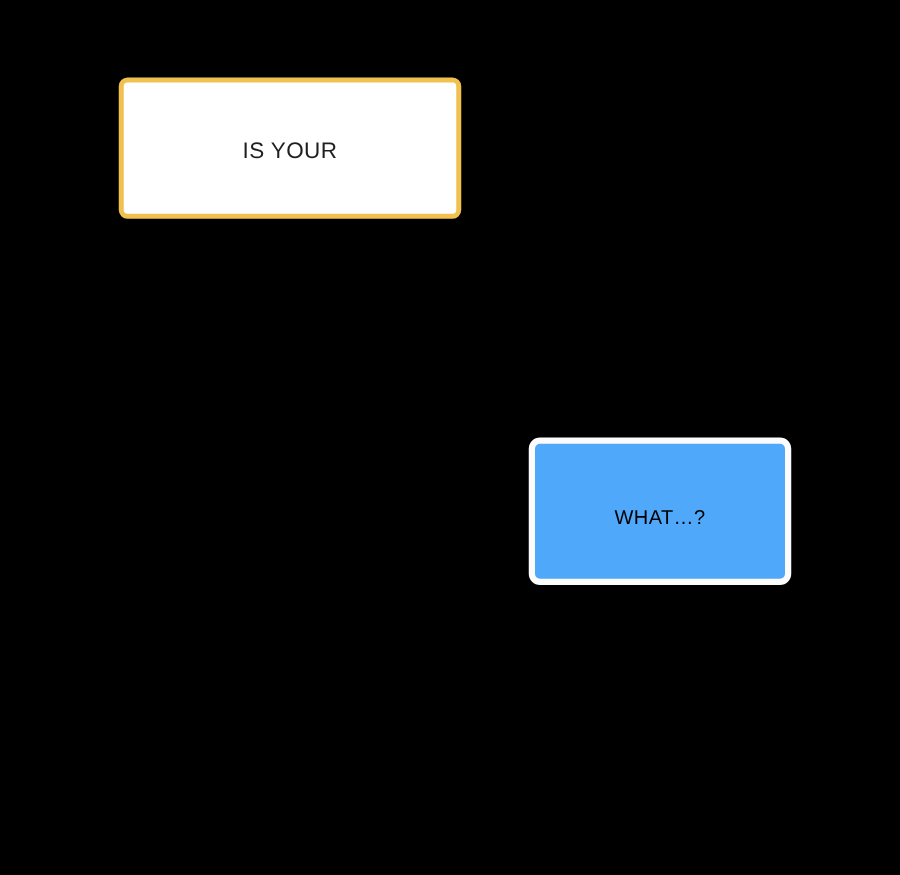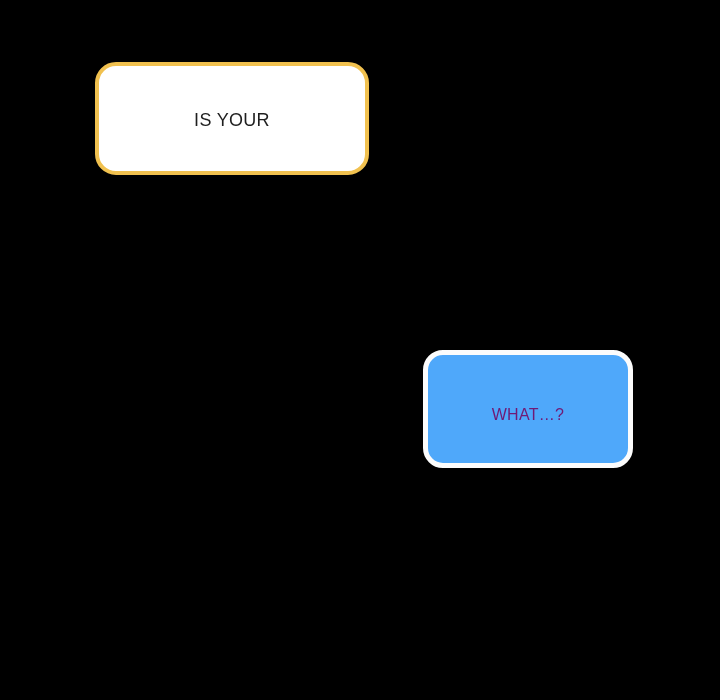--- a/index.html
+++ b/index.html
@@ -50,23 +50,23 @@
   }
   .bubble-text .line {
     display: block;
   }
 </style>
 </head>
 <body>
 
 <div class="panel" style="background: rgb(0, 0, 0);">
 
-  <div class="bubble bubble-question" style="background: rgb(255, 255, 255); border-color: rgb(241, 193, 79); color: rgb(31, 31, 31); border-radius: 21px;">
+  <div class="bubble bubble-question" style="background: rgb(255, 255, 255); border-color: rgb(241, 193, 79); color: rgb(31, 31, 31);">
     <div class="bubble-text">
       <span class="line">IS YOUR</span>
     </div>
   </div>
 
-  <div class="bubble bubble-reply" style="background: rgb(79, 168, 250); border-color: rgb(252, 252, 252); color: #701a75; border-radius: 20px;">
+  <div class="bubble bubble-reply" style="background: rgb(79, 168, 250); border-color: rgb(252, 252, 252); color: #000000;">
     <div class="bubble-text">WHAT…?</div>
   </div>
 
 </div>
 
 </body></html>

